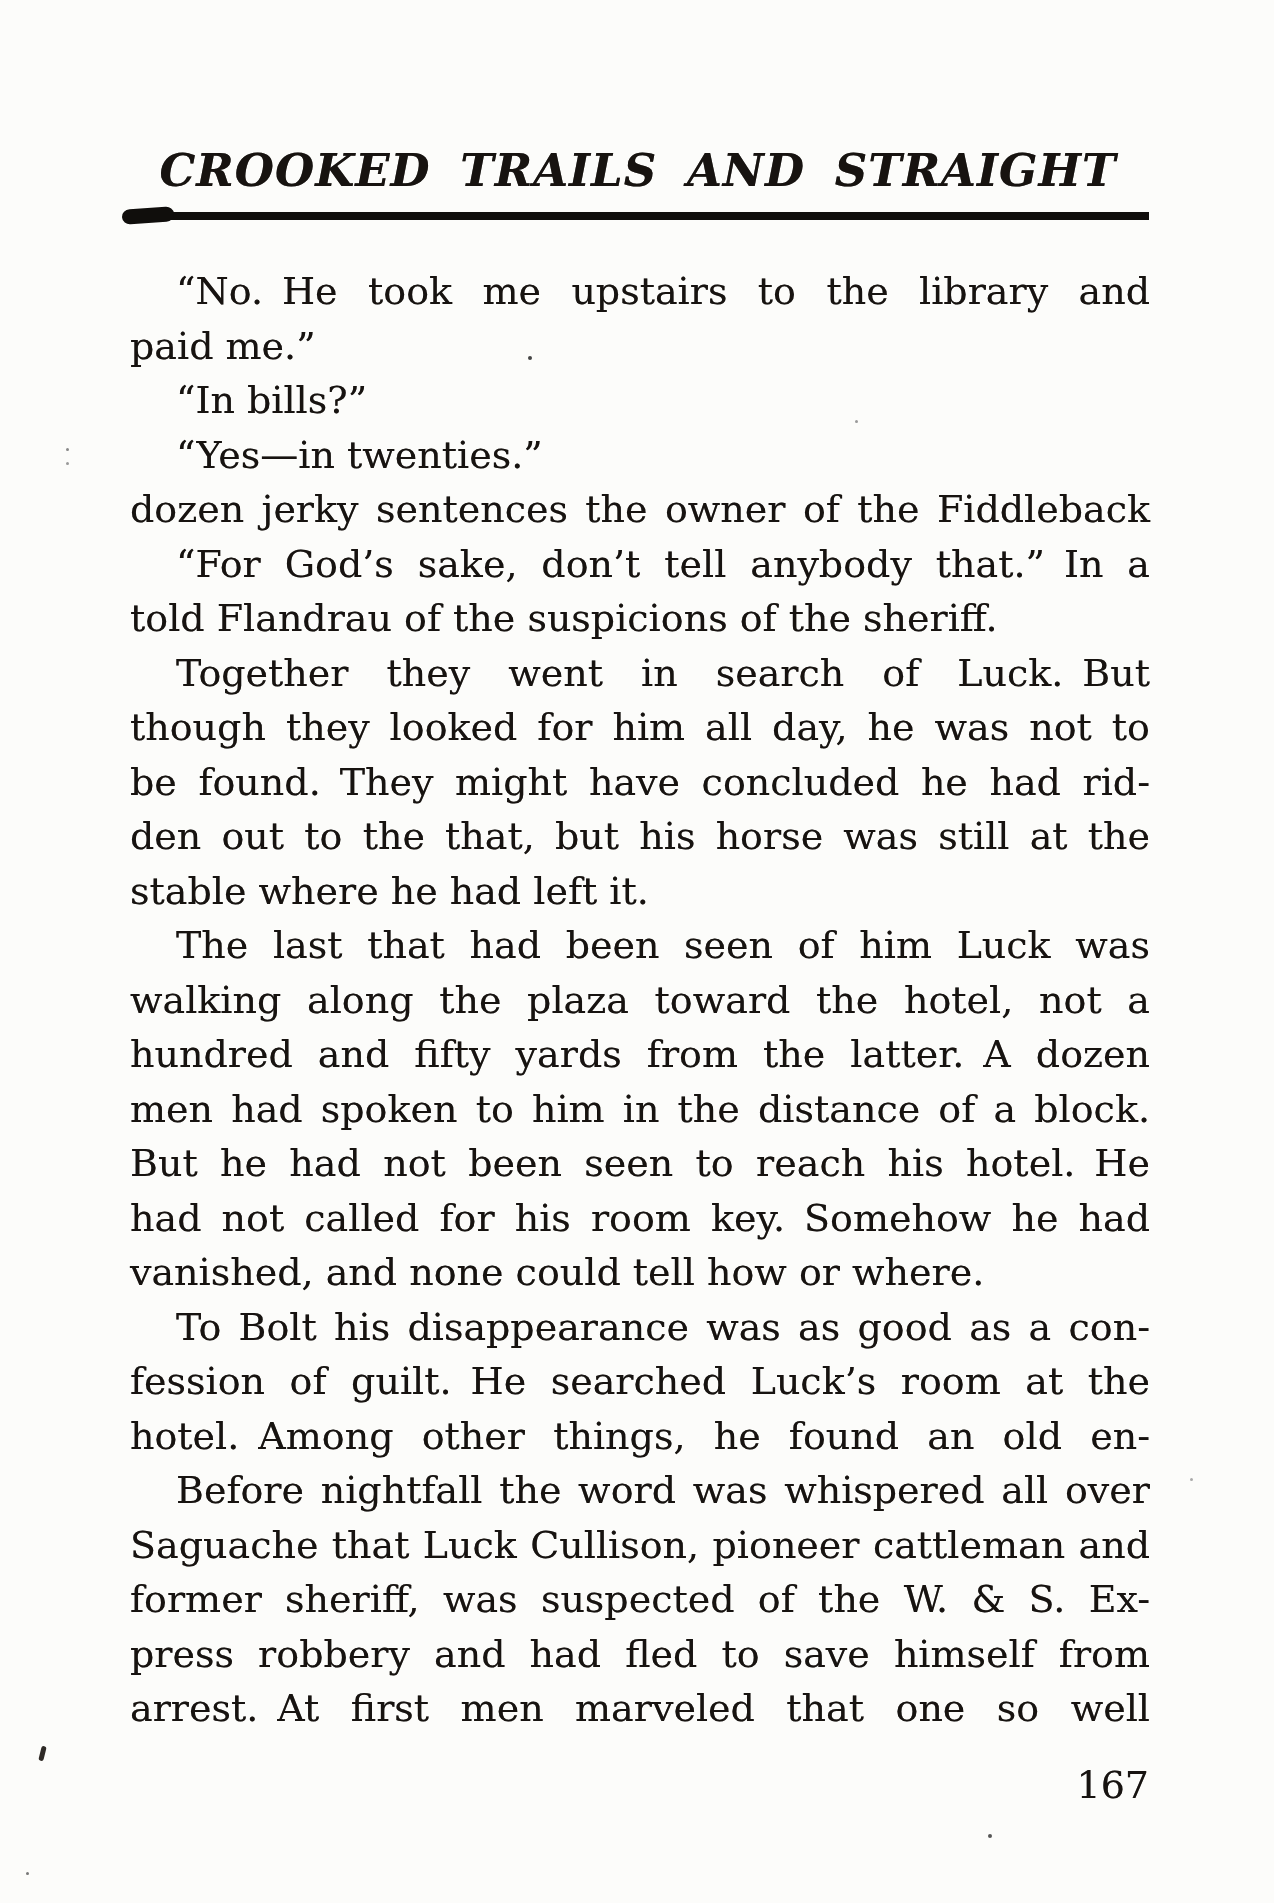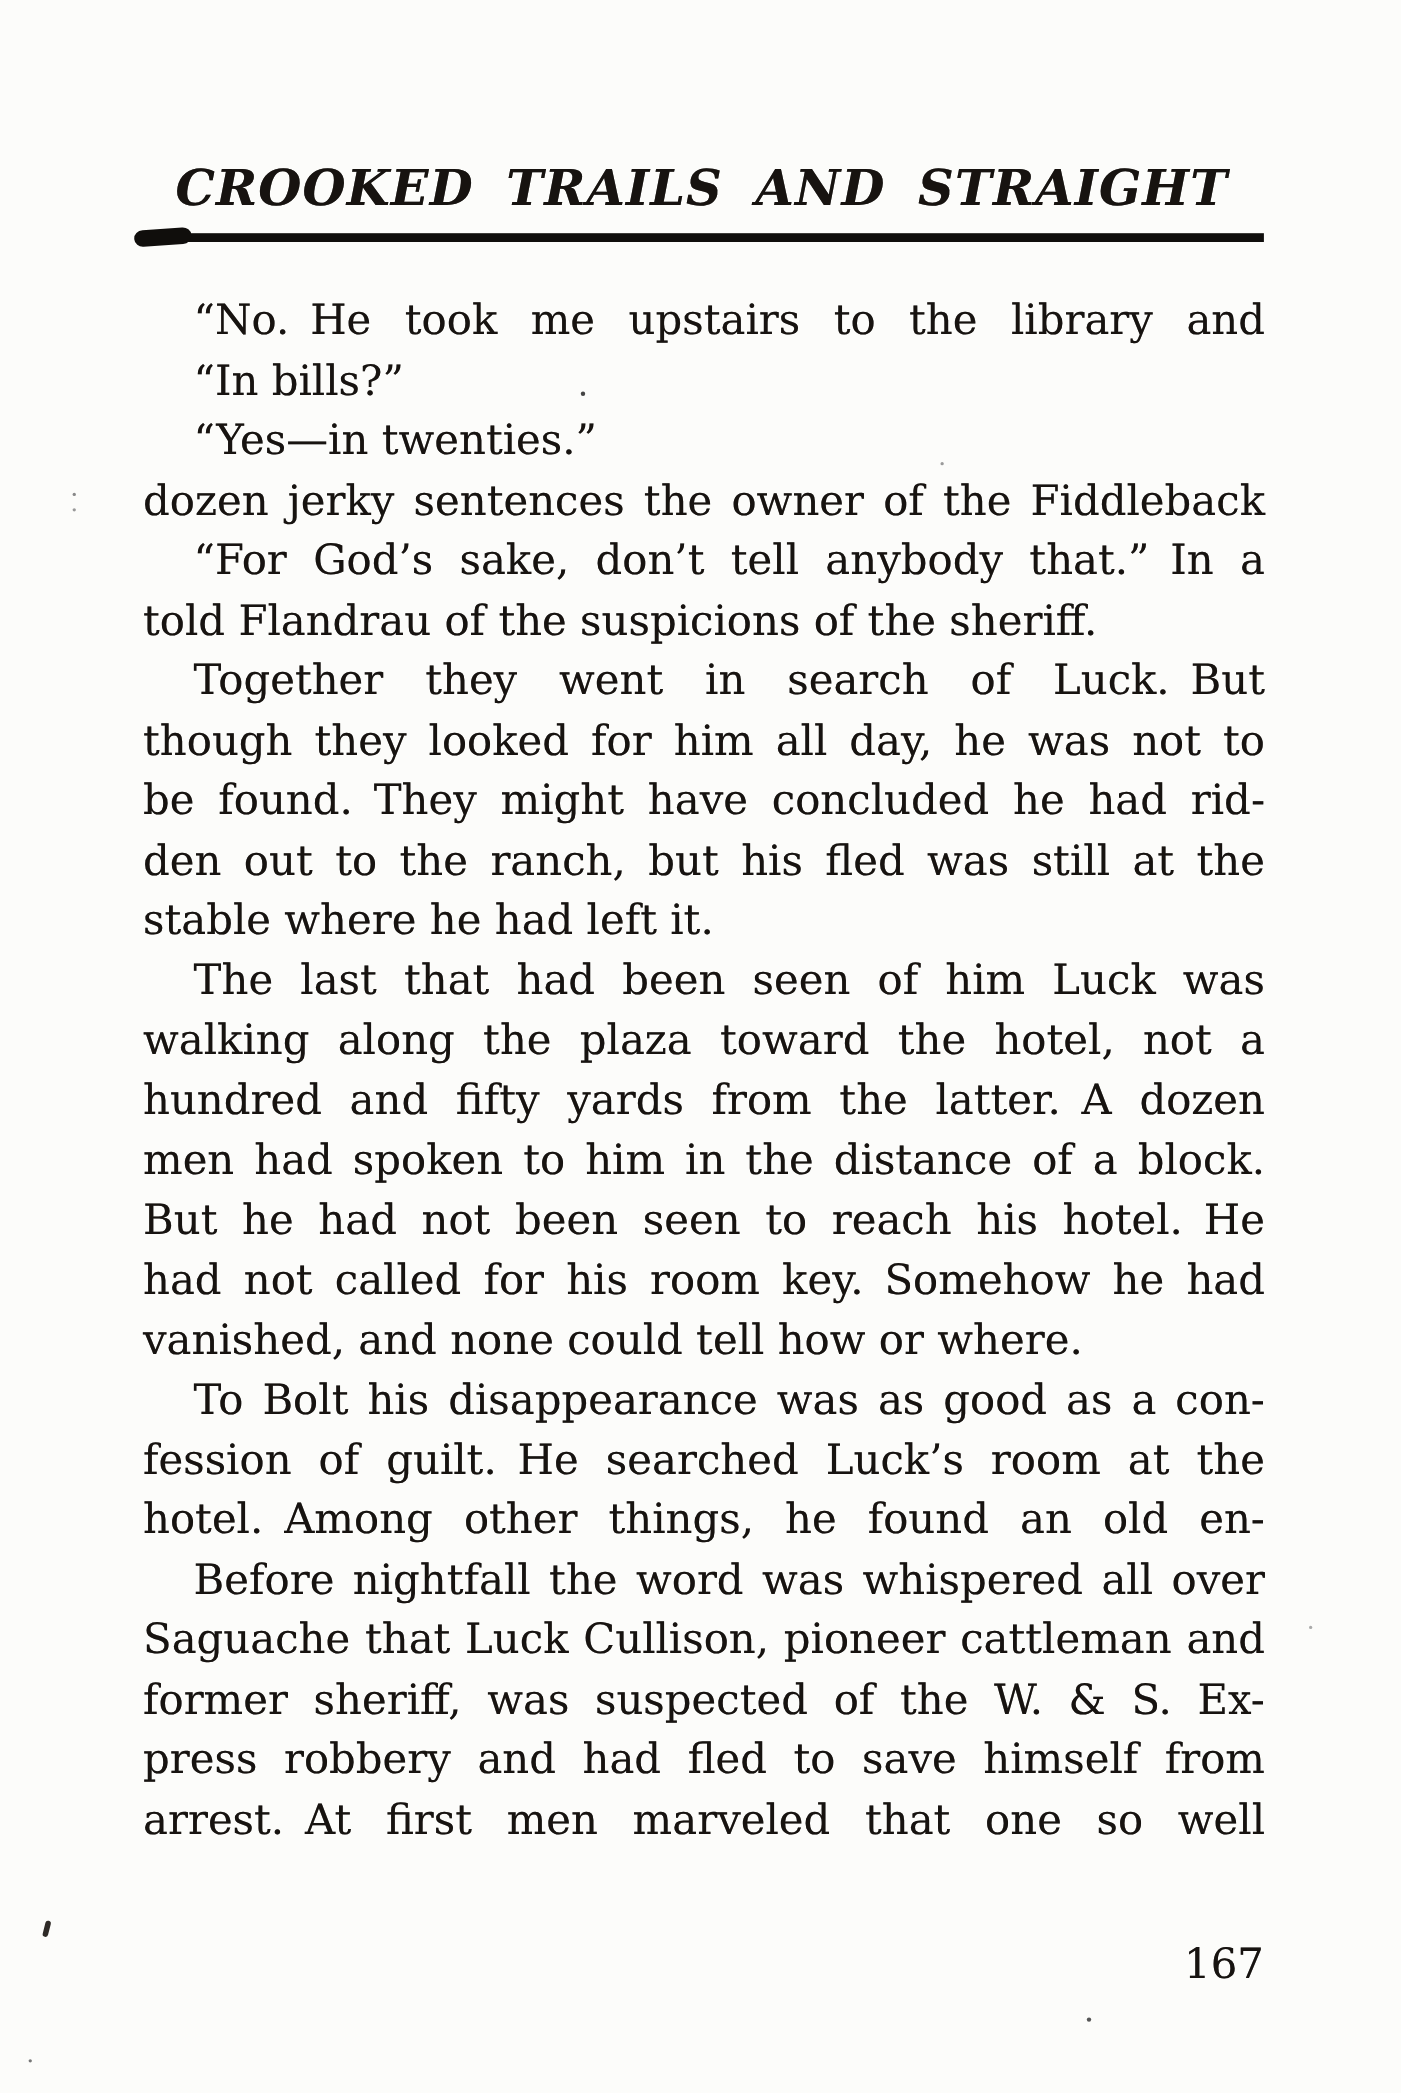--- a/index.html
+++ b/index.html
@@ -55,37 +55,38 @@
 
 <div class="sheet" style="--paper: #fcfcfa; --ink: #171310;">
 
   <div class="running-header">CROOKED TRAILS AND STRAIGHT</div>
 
   <div class="head-rule"></div>
 
   <div class="text-block">
       <div class="para">
         <div class="line j first">“No. He took me upstairs to the library and</div>
+        <div class="line">paid me.”</div>
       </div>
       <div class="para">
         <div class="line first">“In bills?”</div>
       </div>
       <div class="para">
         <div class="line first">“Yes—in twenties.”</div>
       </div>
       <div class="para">
         <div class="line j">dozen jerky sentences the owner of the Fiddleback</div>
         <div class="line j first">“For God’s sake, don’t tell anybody that.” In a</div>
         <div class="line">told Flandrau of the suspicions of the sheriff.</div>
       </div>
       <div class="para">
         <div class="line j first">Together they went in search of Luck. But</div>
         <div class="line j">though they looked for him all day, he was not to</div>
         <div class="line j">be found. They might have concluded he had rid-</div>
-        <div class="line j">den out to the ranch, but his fled was still at the</div>
+        <div class="line j">den out to the that, but his horse was still at the</div>
         <div class="line">stable where he had left it.</div>
       </div>
       <div class="para">
         <div class="line j first">The last that had been seen of him Luck was</div>
         <div class="line j">walking along the plaza toward the hotel, not a</div>
         <div class="line j">hundred and fifty yards from the latter. A dozen</div>
         <div class="line j">men had spoken to him in the distance of a block.</div>
         <div class="line j">But he had not been seen to reach his hotel. He</div>
         <div class="line j">had not called for his room key. Somehow he had</div>
         <div class="line">vanished, and none could tell how or where.</div>

